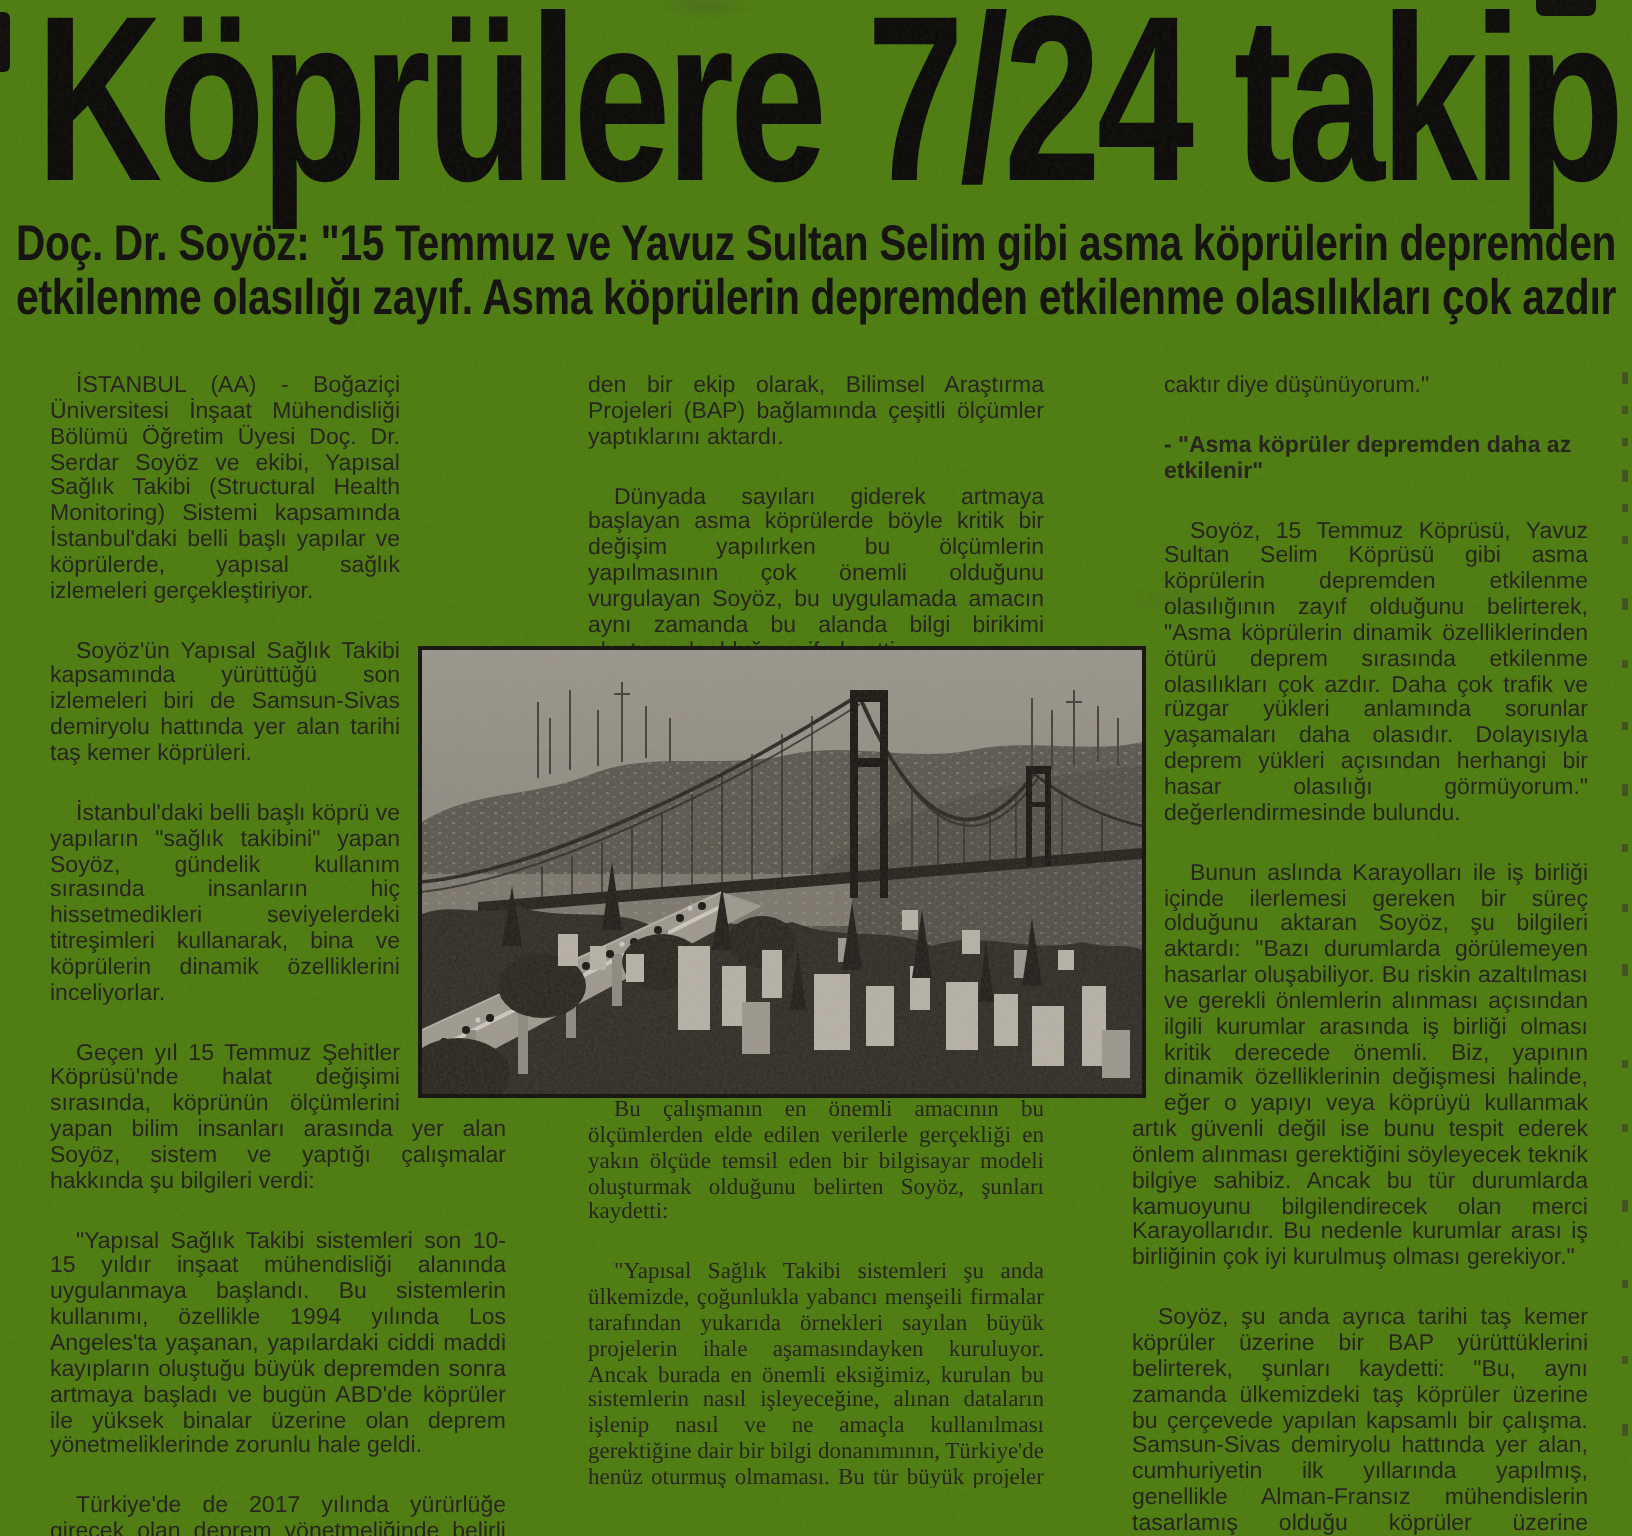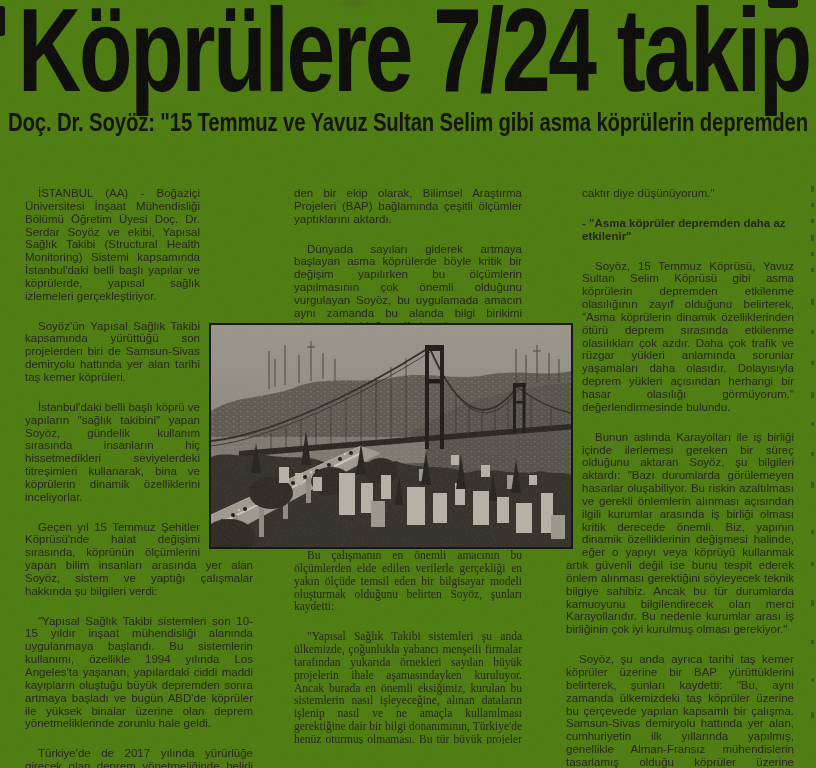--- a/index.html
+++ b/index.html
@@ -90,26 +90,27 @@
       <span class="edge-dash" style="top: 678px; height: 4px;"></span>
       <span class="edge-dash" style="top: 712px; height: 6px;"></span>
     </div>
 
   <h1 class="headline" style="margin:0;font-weight:800;">
     <span class="fit" style="transform: scaleX(0.741584);">Köprülere 7/24 takip</span>
   </h1>
 
   <div class="subhead">
     <span class="line"><span class="fit" style="transform: scaleX(0.8139);">Doç. Dr. Soyöz: "15 Temmuz ve Yavuz Sultan Selim gibi asma köprülerin depremden</span></span>
+    <span class="line"><span class="fit" style="transform: scaleX(0.816613);">etkilenme olasılığı zayıf. Asma köprülerin depremden etkilenme olasılıkları çok azdır</span></span>
   </div>
 
   <div class="col col1">
     <div class="spacer-r"></div>
     <p>İSTANBUL (AA) - Boğaziçi Üniversitesi İnşaat Mühendisliği Bölümü Öğretim Üyesi Doç. Dr. Serdar Soyöz ve ekibi, Yapısal Sağlık Takibi (Structural Health Monitoring) Sistemi kapsamında İstanbul'daki belli başlı yapılar ve köprülerde, yapısal sağlık izlemeleri gerçekleştiriyor.</p>
-    <p>Soyöz'ün Yapısal Sağlık Takibi kapsamında yürüttüğü son projelerden biri de Samsun-Sivas demiryolu hattında yer alan tarihi taş kemer köprüleri.</p>
+    <p>Soyöz'ün Yapısal Sağlık Takibi kapsamında yürüttüğü son izlemeleri biri de Samsun-Sivas demiryolu hattında yer alan tarihi taş kemer köprüleri.</p>
     <p>İstanbul'daki belli başlı köprü ve yapıların "sağlık takibini" yapan Soyöz, gündelik kullanım sırasında insanların hiç hissetmedikleri seviyelerdeki titreşimleri kullanarak, bina ve köprülerin dinamik özelliklerini inceliyorlar.</p>
     <p>Geçen yıl 15 Temmuz Şehitler Köprüsü'nde halat değişimi sırasında, köprünün ölçümlerini yapan bilim insanları arasında yer alan Soyöz, sistem ve yaptığı çalışmalar hakkında şu bilgileri verdi:</p>
     <p>"Yapısal Sağlık Takibi sistemleri son 10-15 yıldır inşaat mühendisliği alanında uygulanmaya başlandı. Bu sistemlerin kullanımı, özellikle 1994 yılında Los Angeles'ta yaşanan, yapılardaki ciddi maddi kayıpların oluştuğu büyük depremden sonra artmaya başladı ve bugün ABD'de köprüler ile yüksek binalar üzerine olan deprem yönetmeliklerinde zorunlu hale geldi.</p>
     <p>Türkiye'de de 2017 yılında yürürlüğe girecek olan deprem yönetmeliğinde belirli bir kat seviyesinin üstünde olan yüksek binalar için bu sistemler artık zorunlu tutulmakta. Yüksek binalar dışında sensör sistemlerinin kullanım alanlarından biri de köprüler."</p>
 
   </div>
 
   <div class="col col2a">
     <p class="noind">den bir ekip olarak, Bilimsel Araştırma Projeleri (BAP) bağlamında çeşitli ölçümler yaptıklarını aktardı.</p>
     <p>Dünyada sayıları giderek artmaya başlayan asma köprülerde böyle kritik bir değişim yapılırken bu ölçümlerin yapılmasının çok önemli olduğunu vurgulayan Soyöz, bu uygulamada amacın aynı zamanda bu alanda bilgi birikimi oluşturmak olduğunu ifade etti.</p>

